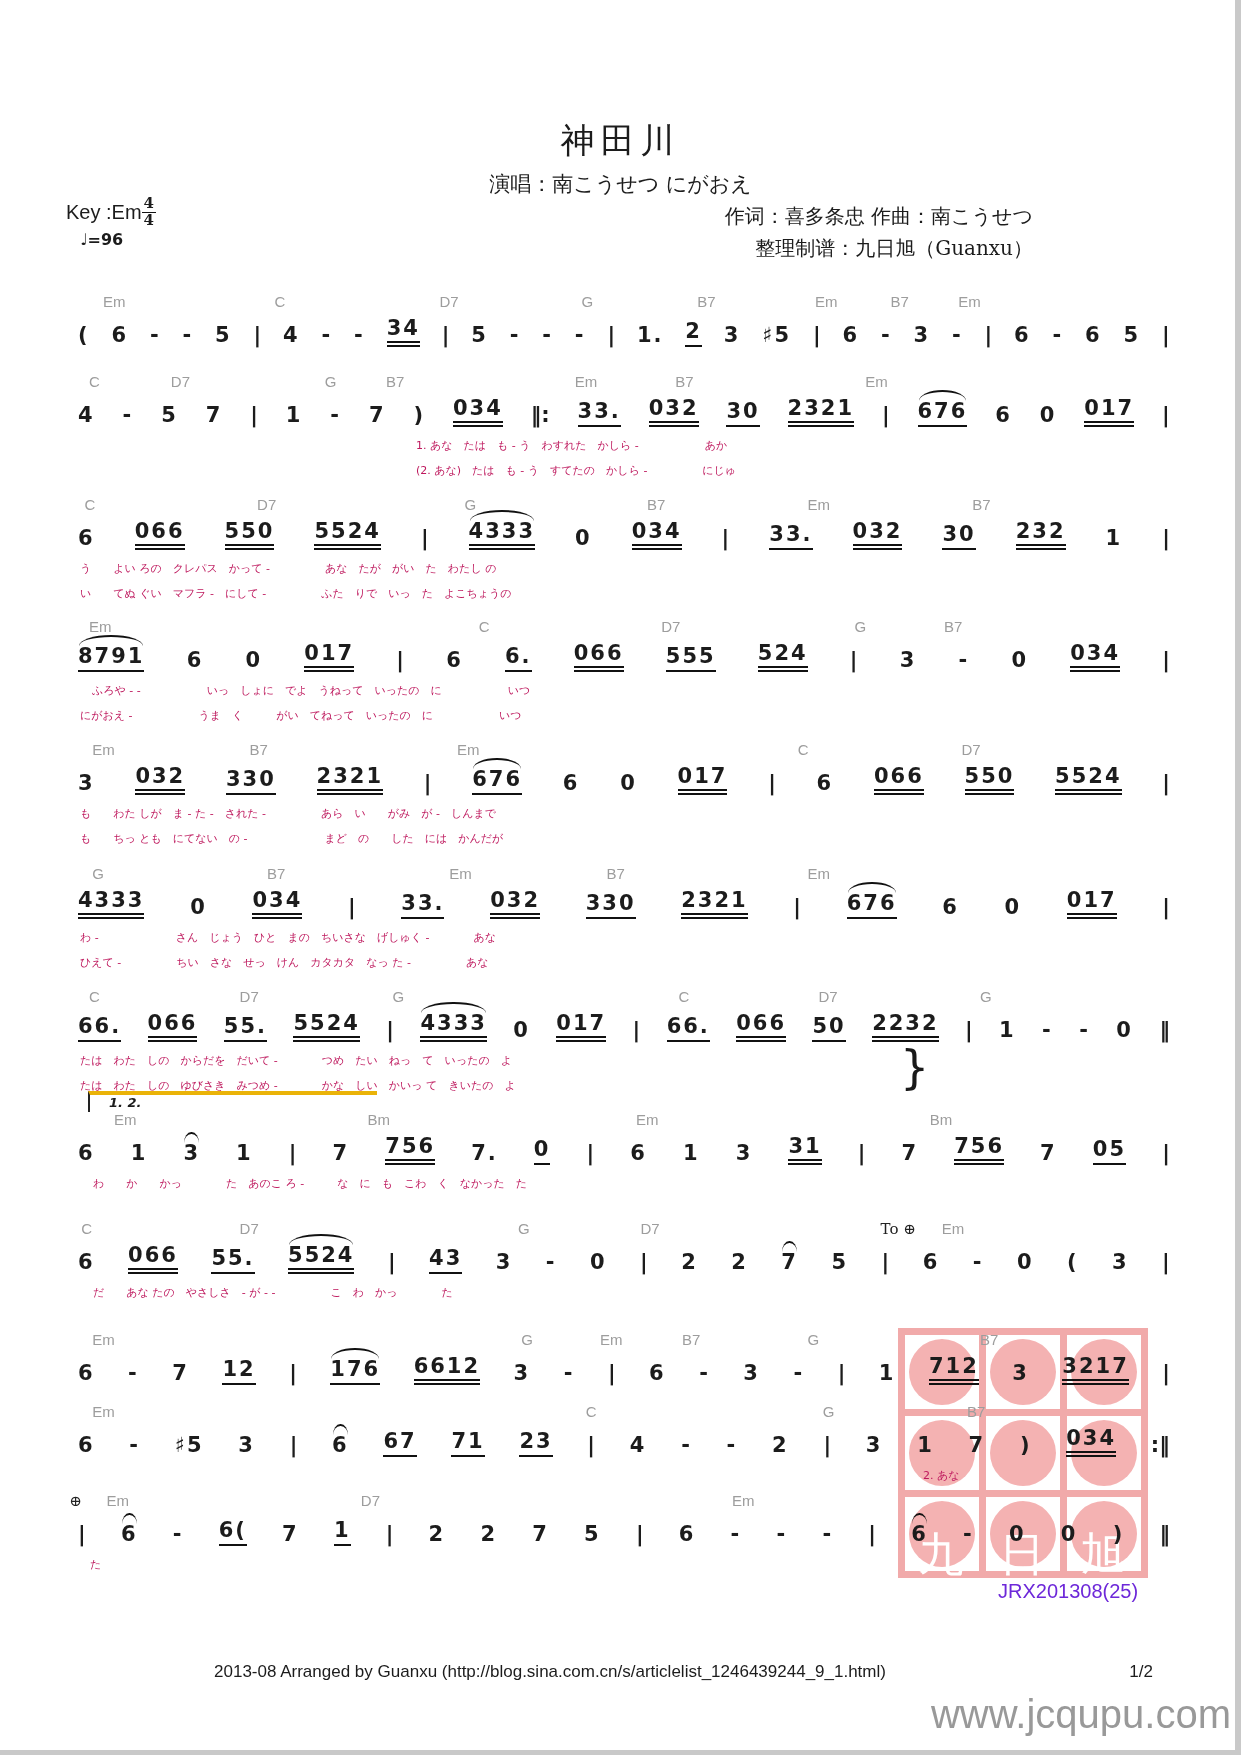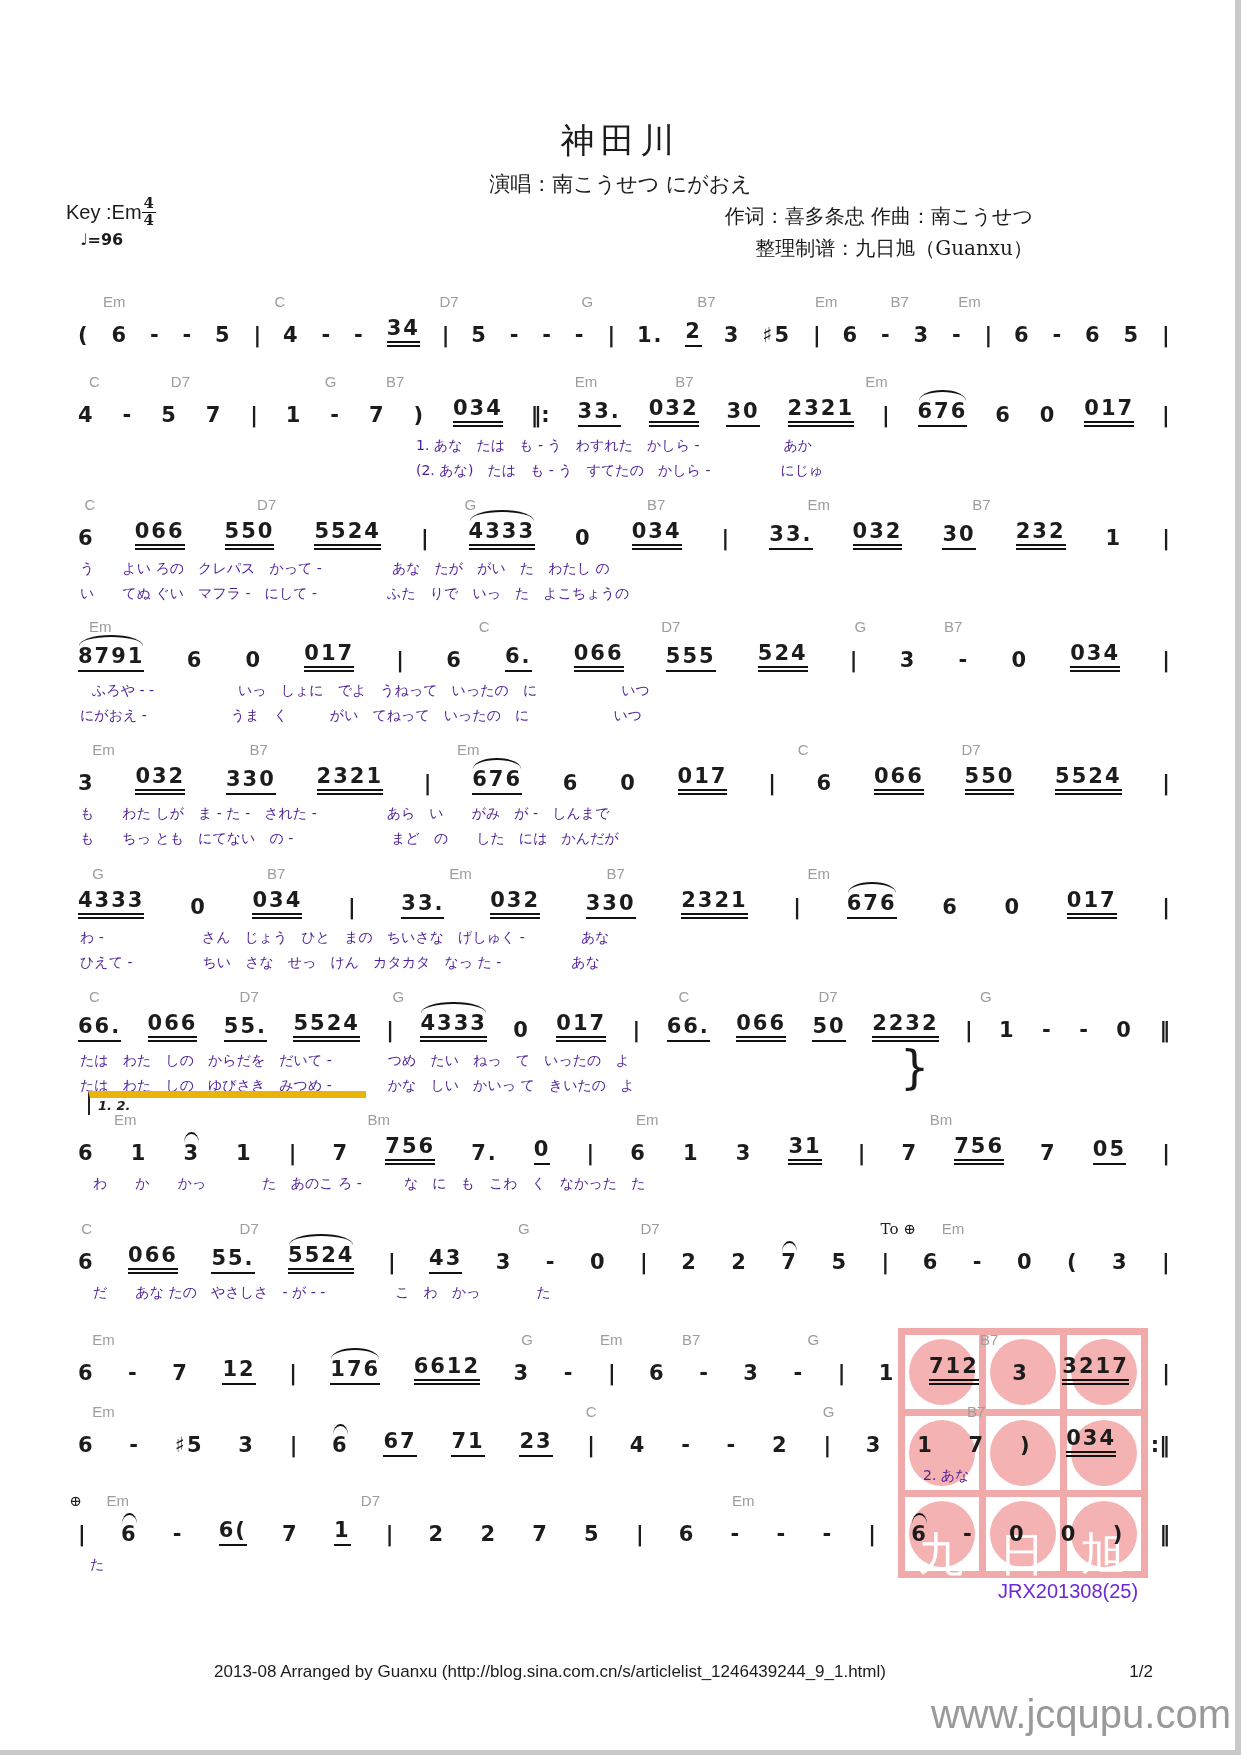--- a/index.html
+++ b/index.html
@@ -28,23 +28,23 @@
   .chord{position:absolute;top:0;font-size:15px;color:#9d9d9d;font-family:"Liberation Sans",sans-serif;white-space:nowrap;}
   .chord.coda{color:#222;font-family:"DejaVu Serif",serif;}
   .notes{display:flex;justify-content:space-between;align-items:flex-end;
          font-size:21px;font-weight:bold;letter-spacing:2px;height:32px;margin-bottom:6px;}
   .note,.bar{white-space:nowrap;position:relative;line-height:1.1;}
   .bar{font-weight:bold;letter-spacing:0;}
   .u1{border-bottom:2px solid #111;padding-bottom:2px;}
   .u2{border-bottom:6px double #111;padding-bottom:1px;}
   .tie::before{content:"";position:absolute;left:1px;right:1px;top:-10px;height:9px;
                border-top:2.2px solid #111;border-radius:50% 50% 0 0/100% 100% 0 0;}
-  .lyric{font-size:14px;line-height:25px;white-space:pre;color:#4c1d95;}
-  .volta{position:absolute;top:-20px;left:10px;width:268px;border-top:7px solid #eab308;border-left:2px solid #222;
-         font-size:13px;font-style:italic;font-weight:bold;padding:0 0 2px 8px;}
+  .lyric{font-size:11px;line-height:25px;white-space:pre;color:#be185d;}
+  .volta{position:absolute;top:-20px;left:10px;width:268px;border-top:4px solid #eab308;border-left:2px solid #222;
+         font-size:13px;font-style:italic;font-weight:bold;padding:0 0 2px 19px;}
   .brace{position:absolute;font-size:46px;font-weight:normal;color:#191919;}
 
   
   .stamp{position:absolute;left:898px;top:1328px;width:250px;height:250px;z-index:0;opacity:.85;}
   .stamp .frame{position:absolute;inset:0;border:7px solid #ef9c9c;}
   .stamp .vline,.stamp .hline{position:absolute;background:#ef9c9c;}
   .stamp .vline{width:7px;top:0;height:250px;}
   .stamp .hline{height:7px;left:0;width:250px;}
   .stamp .dot{position:absolute;width:66px;height:66px;border-radius:50%;background:#f3a5a5;}
   .stamp .wchar{position:absolute;color:#ffffff;font-size:46px;font-family:"DejaVu Serif",serif;z-index:1;}

